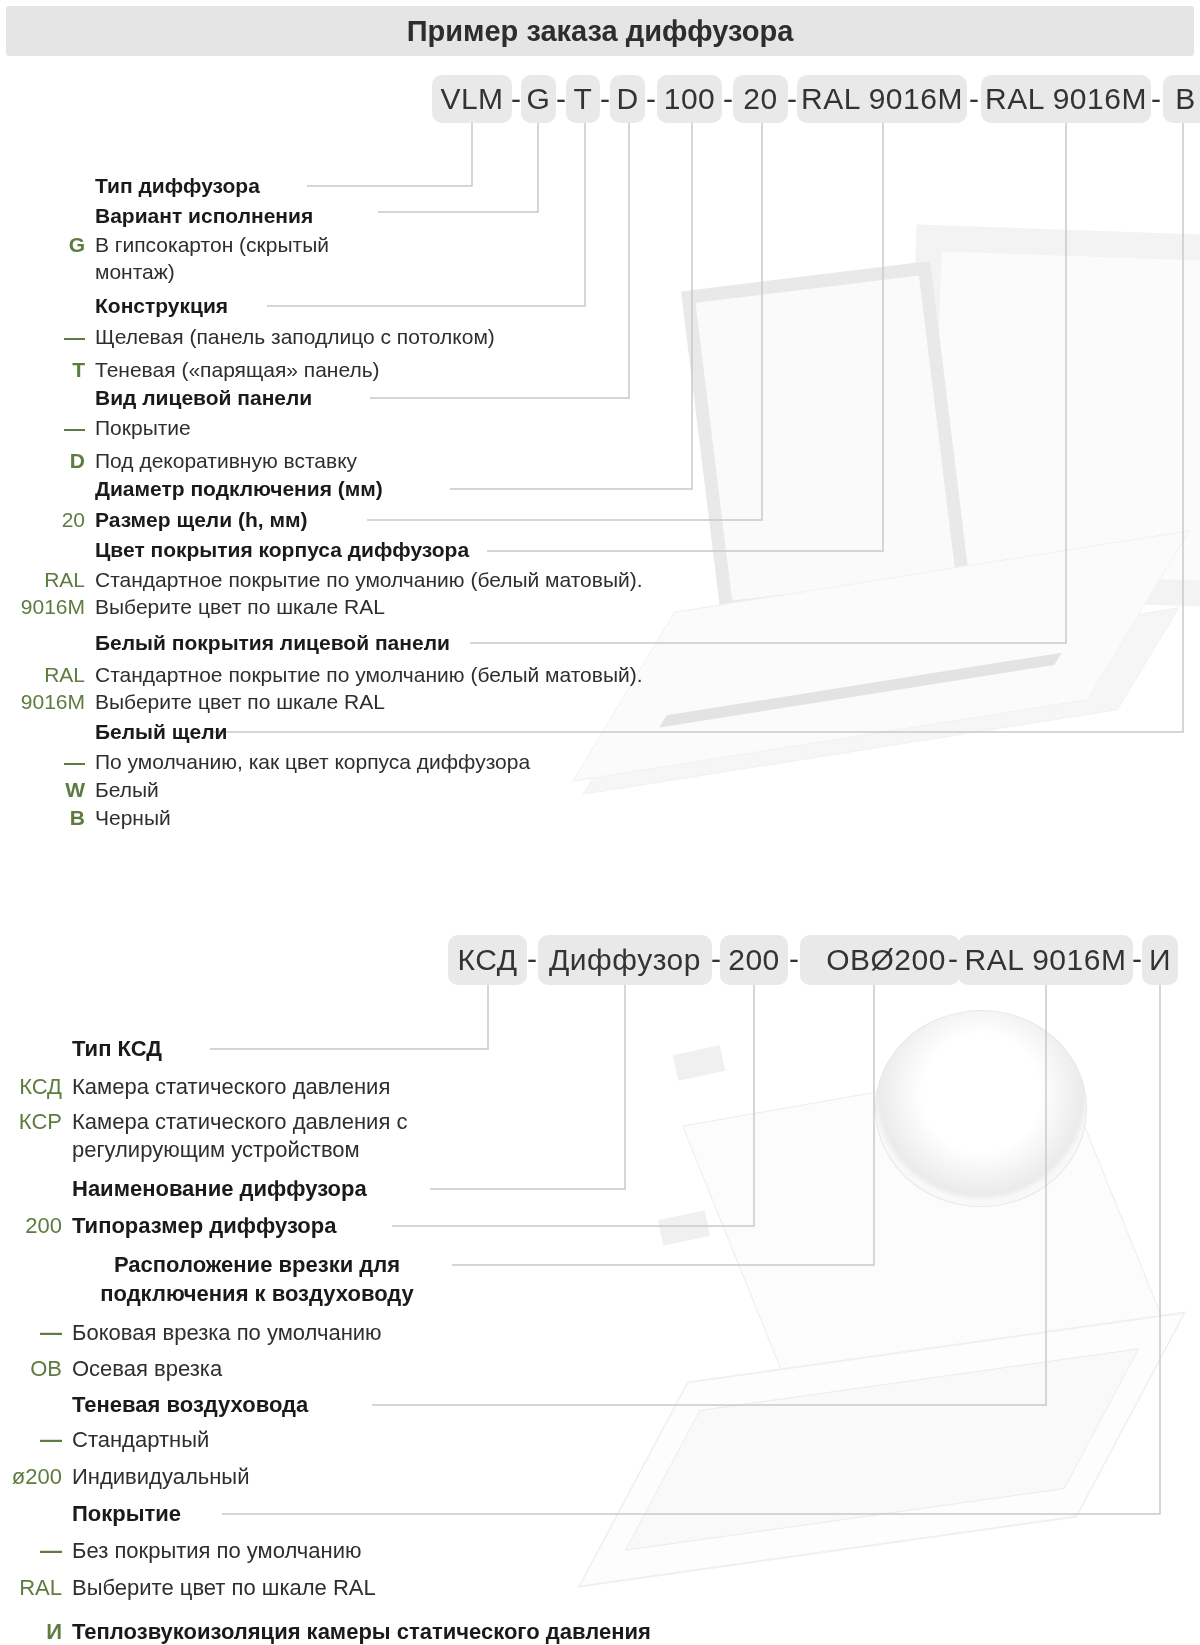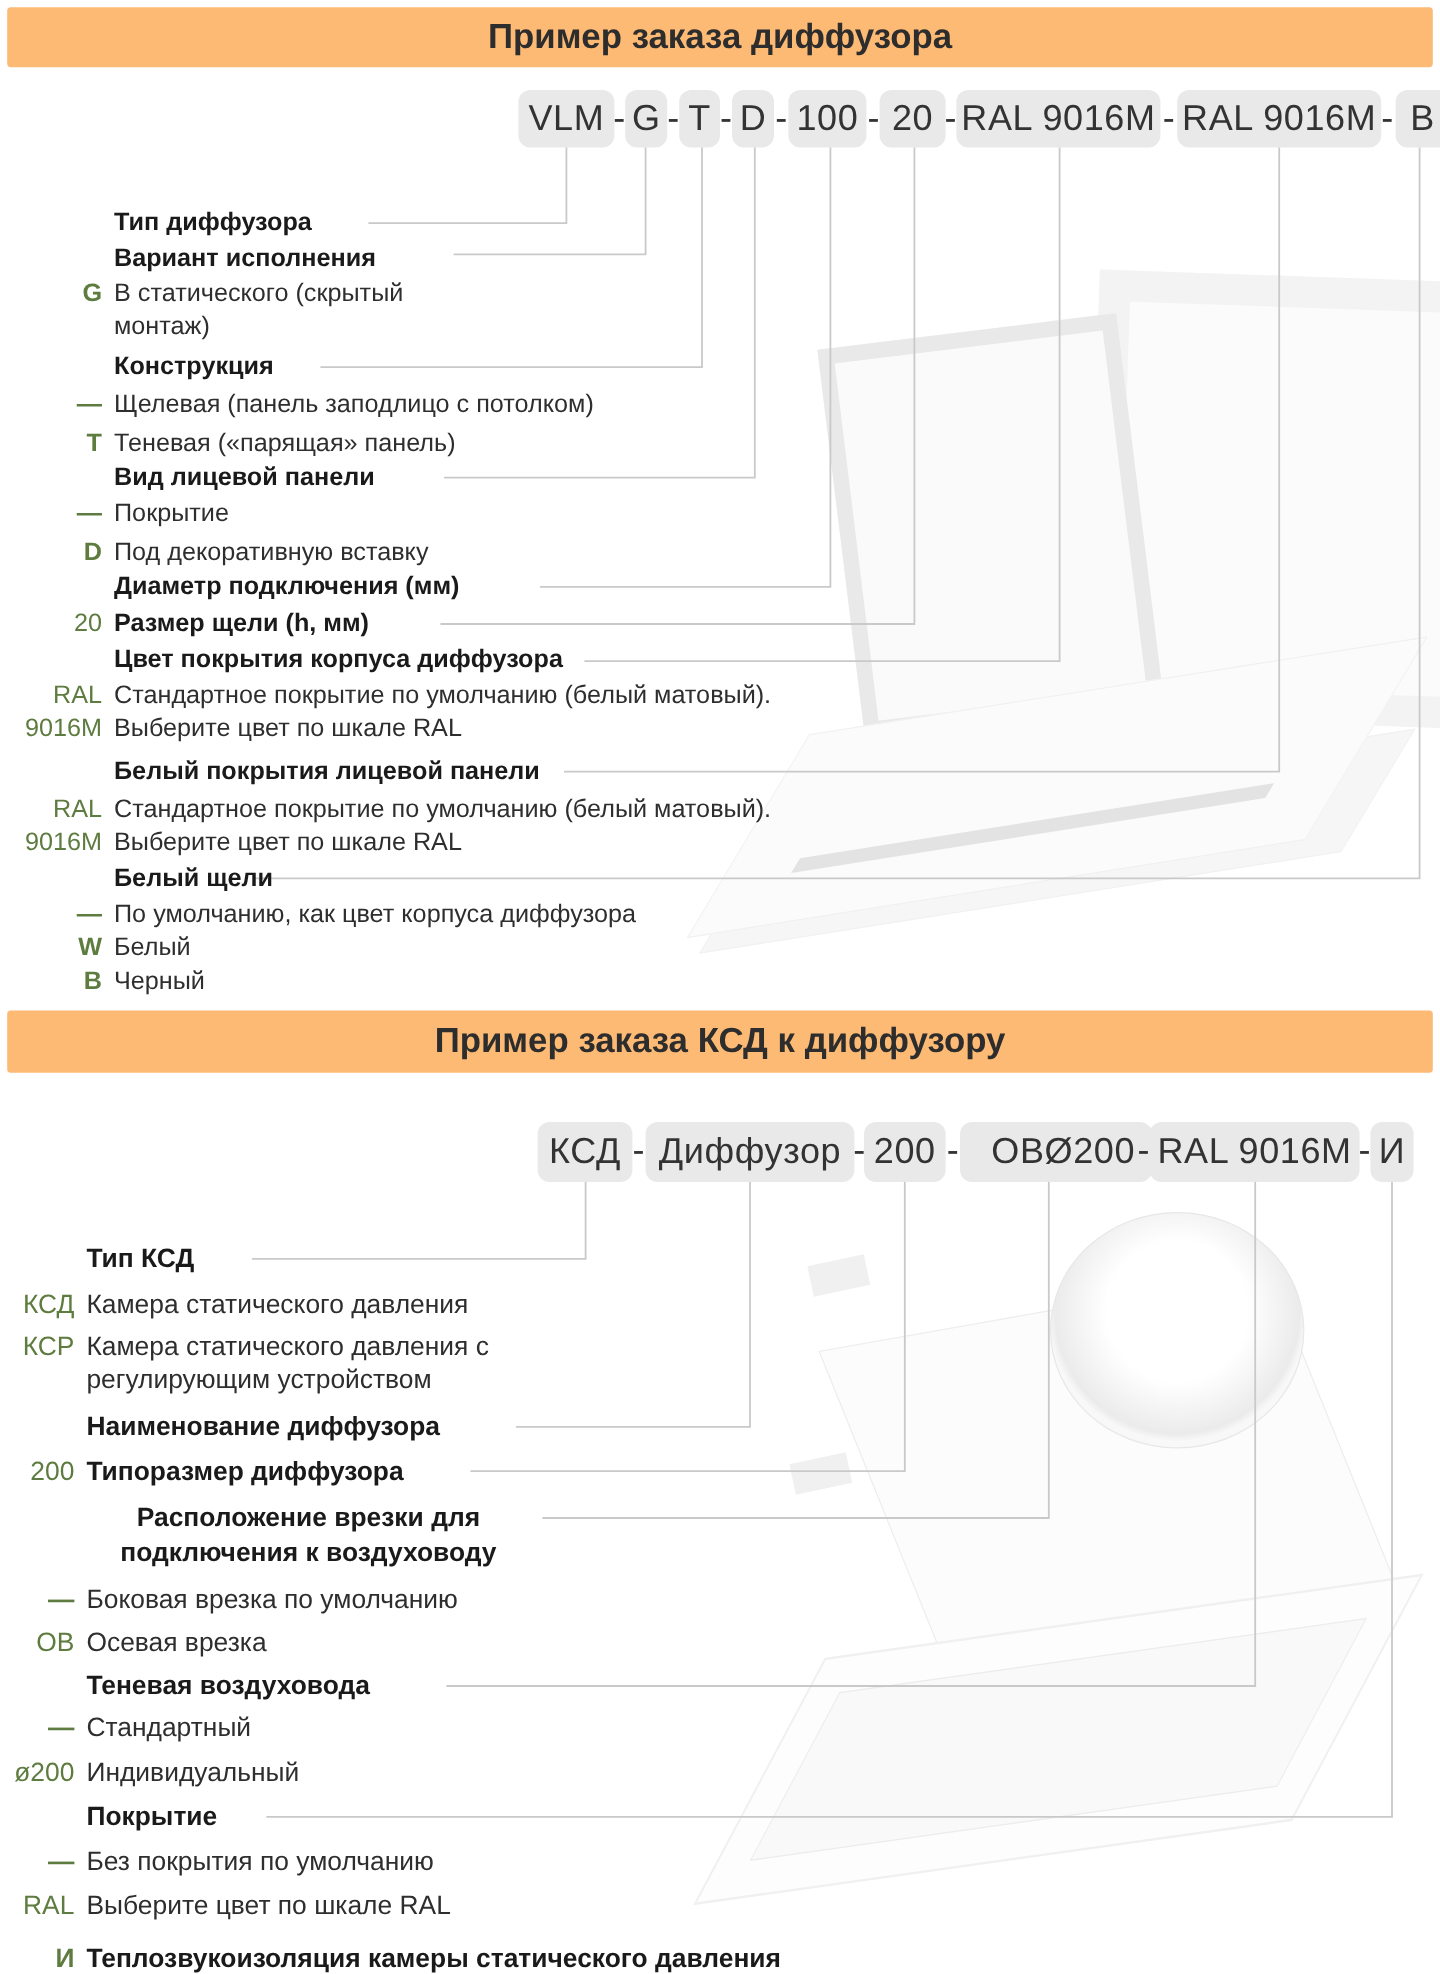--- a/index.html
+++ b/index.html
@@ -1,18 +1,18 @@
 <!DOCTYPE html>
 <html><head>
 <meta charset="utf-8">
 <style>
   html,body{margin:0;padding:0;background:#fff;}
   .page{position:relative;width:1200px;height:1645px;overflow:hidden;background:#fff;
         font-family:"Liberation Sans","DejaVu Sans",sans-serif;color:#2e2e2e;}
-  .band{position:absolute;left:6px;right:6px;height:50px;background:#fdba74;border-radius:3px;
+  .band{position:absolute;left:6px;right:6px;height:50px;background:#e5e5e5;border-radius:3px;
         display:flex;align-items:center;justify-content:center;font-size:29px;font-weight:700;color:#2d2d2d;}
   .coderow{position:absolute;left:0;top:0;width:100%;height:0;}
   .chip{position:absolute;height:48px;background:#e9e9e9;border-radius:10px;display:flex;align-items:center;
         justify-content:center;font-size:30px;color:#333;letter-spacing:.5px;white-space:nowrap;}
   .chip2{height:50px;}
   .dash{position:absolute;width:16px;height:48px;display:flex;align-items:center;justify-content:center;
         font-size:30px;color:#333;}
   .lines{position:absolute;left:0;top:0;z-index:3;pointer-events:none;}
   .s1row,.s2row{position:absolute;left:0;width:780px;z-index:4;}
   .s1row{font-size:21px;line-height:30px;}
@@ -145,21 +145,21 @@
   </div>
 
   <div class="s1row" style="top:171px;">
     <span class="txt hdr">Тип диффузора</span>
   </div>
   <div class="s1row" style="top:201px;">
     <span class="txt hdr">Вариант исполнения</span>
   </div>
   <div class="s1row lh27" style="top:231px;">
     <span class="pfx bold">G</span>
-    <span class="txt" style="width:250px;">В статического (скрытый монтаж)</span>
+    <span class="txt" style="width:250px;">В гипсокартон (скрытый монтаж)</span>
   </div>
   <div class="s1row" style="top:291px;">
     <span class="txt hdr">Конструкция</span>
   </div>
   <div class="s1row" style="top:322px;">
     <span class="pfx bold">—</span>
     <span class="txt">Щелевая (панель заподлицо с потолком)</span>
   </div>
   <div class="s1row" style="top:355px;">
     <span class="pfx bold">T</span>
@@ -206,23 +206,20 @@
   </div>
   <div class="s1row" style="top:775px;">
     <span class="pfx bold">W</span>
     <span class="txt">Белый</span>
   </div>
   <div class="s1row" style="top:803px;">
     <span class="pfx bold">B</span>
     <span class="txt">Черный</span>
   </div>
 
-  <div class="band" style="top:842px;height:52px;">
-    <span>Пример заказа КСД к диффузору</span>
-  </div>
 
   <div class="coderow">
     <div class="chip chip2" style="left:448px;top:935px;width:79px;">
         <span>КСД</span>
       </div>
     <div class="dash" style="left:524px;top:935px;">
         <span>-</span>
       </div>
     <div class="chip chip2" style="left:538px;top:935px;width:174px;">
         <span>Диффузор</span>

